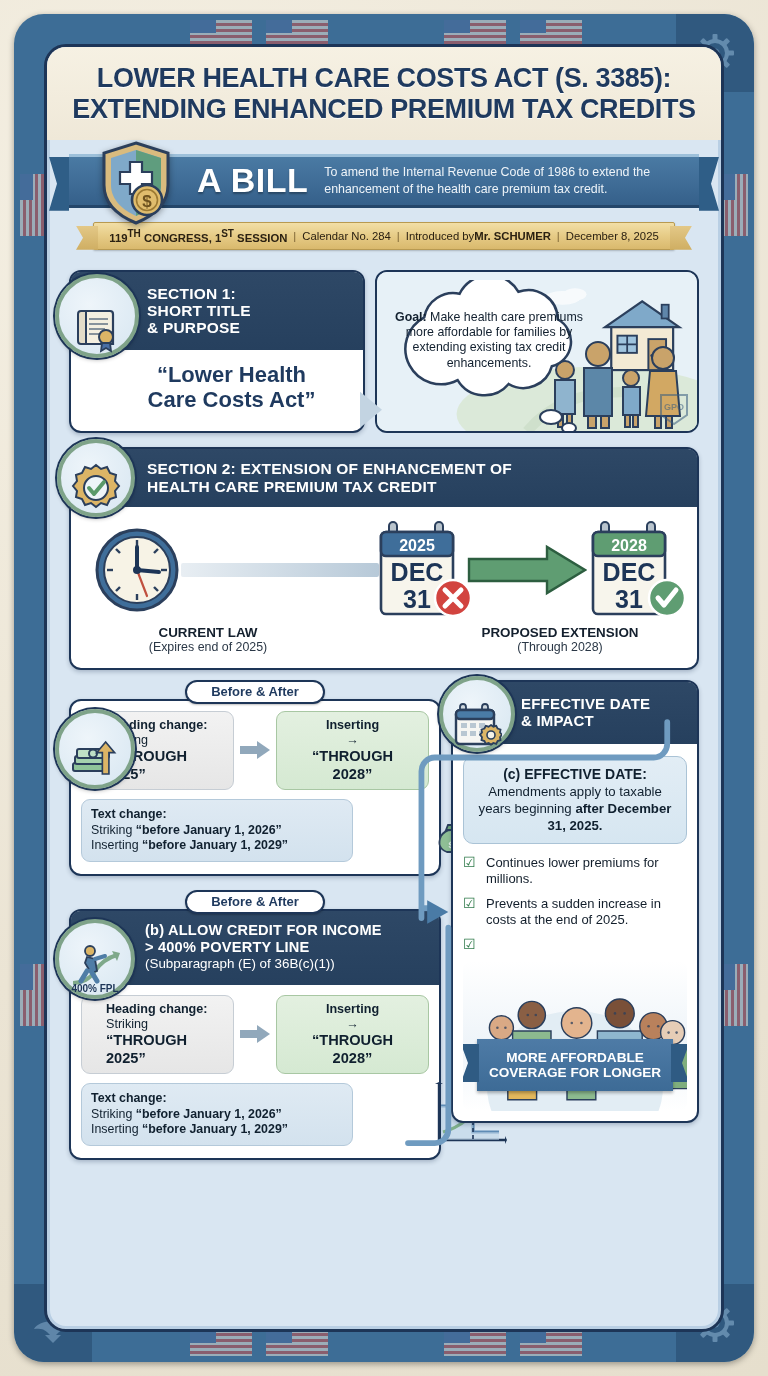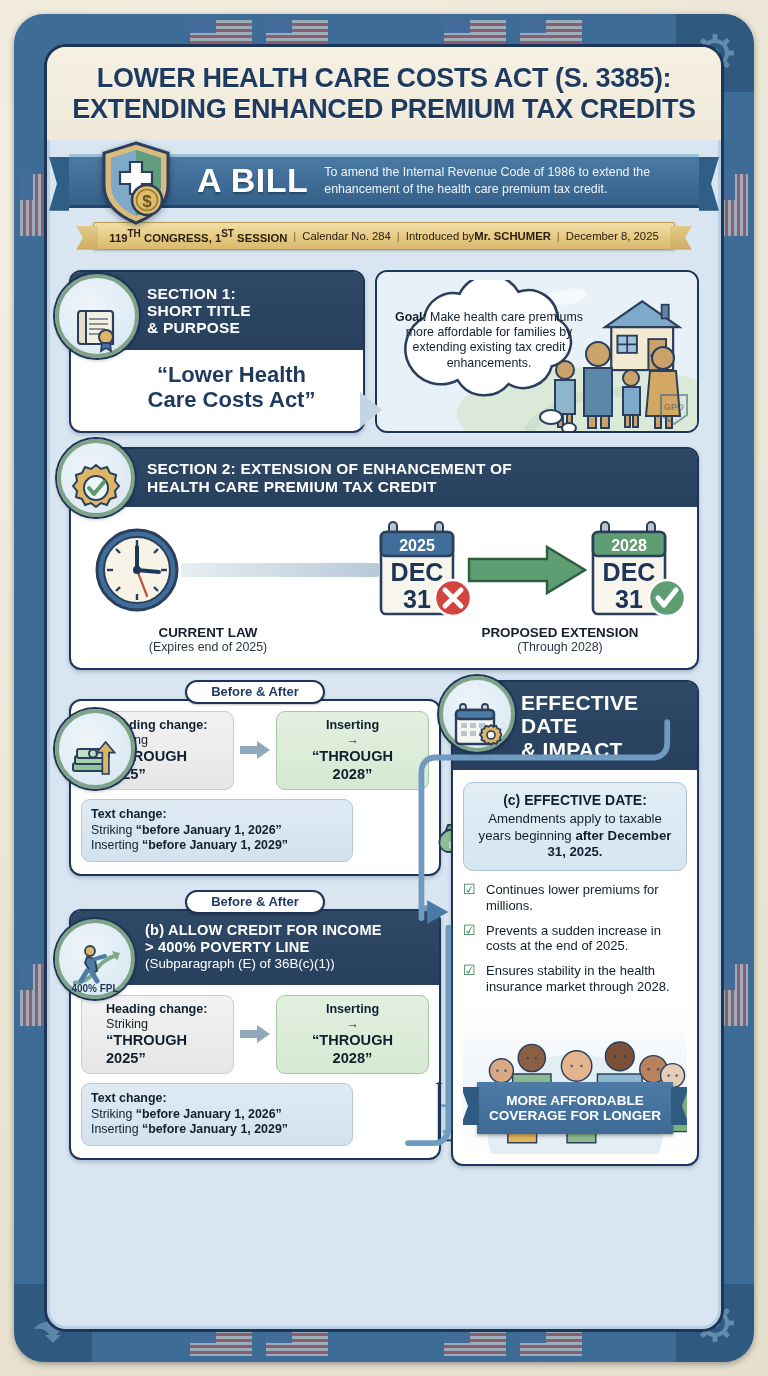--- a/index.html
+++ b/index.html
@@ -192,21 +192,21 @@
   .txt-box .lbl{font-weight:bold;}
   .txt-box b{font-weight:bold;}
   .bags{position:absolute;right:-78px;bottom:2px;width:74px;height:56px;}
   .graph{position:absolute;right:-78px;bottom:0px;width:74px;height:64px;}
   .ab-body-inner{position:relative;padding-right:76px;}
 
   
   .rcard{position:relative;}
   .rcard .badge{left:-14px;top:-6px;width:76px;height:76px;}
   .rcard .card-head{padding-left:68px;min-height:62px;display:flex;align-items:center;}
-  .rcard .card-head .t{font-size:21px;}
+  .rcard .card-head .t{font-size:15px;}
   .rbody{padding:12px 10px 10px 10px;}
   .eff-box{
     background:linear-gradient(180deg,#e2edf5,#d6e6f1);
     border:1px solid #aac3d6;border-radius:10px;padding:9px 8px;text-align:center;
     font-size:13.2px;line-height:1.26;color:#10202f;
   }
   .eff-box .h{font-weight:bold;font-size:14px;display:block;margin-bottom:1px;}
   .eff-box b{font-weight:bold;}
   .bullets{margin-top:11px;}
   .bul{display:flex;gap:7px;margin-bottom:9px;font-size:13px;line-height:1.22;color:#121e2b;}
@@ -721,21 +721,20 @@
                   <div class="bul">
                       <span class="ck">☑</span>
                       <span>Continues lower premiums for millions.</span>
                     </div>
                   <div class="bul">
                       <span class="ck">☑</span>
                       <span>Prevents a sudden increase in costs at the end of 2025.</span>
                     </div>
                   <div class="bul">
                       <span class="ck">☑</span>
-                      <span>Ensures stability in the health insurance market through 2028.</span>
                     </div>
                 </div>
                 <div class="photo">
                   <svg width="100%" height="100%" viewBox="0 0 280 150" preserveAspectRatio="xMidYMax meet">
                     <ellipse cx="140" cy="120" rx="110" ry="95" fill="#e2edf4"></ellipse>
                     <g stroke="#2b3f5c" stroke-width="1.8">
 
                       <circle cx="48" cy="46" r="15" fill="#d9a985"></circle>
                         <path d="M28 62 h40 v60 h-40z" fill="#7fa9c9"></path>
                       <circle cx="86" cy="30" r="17" fill="#8a5f44"></circle>

